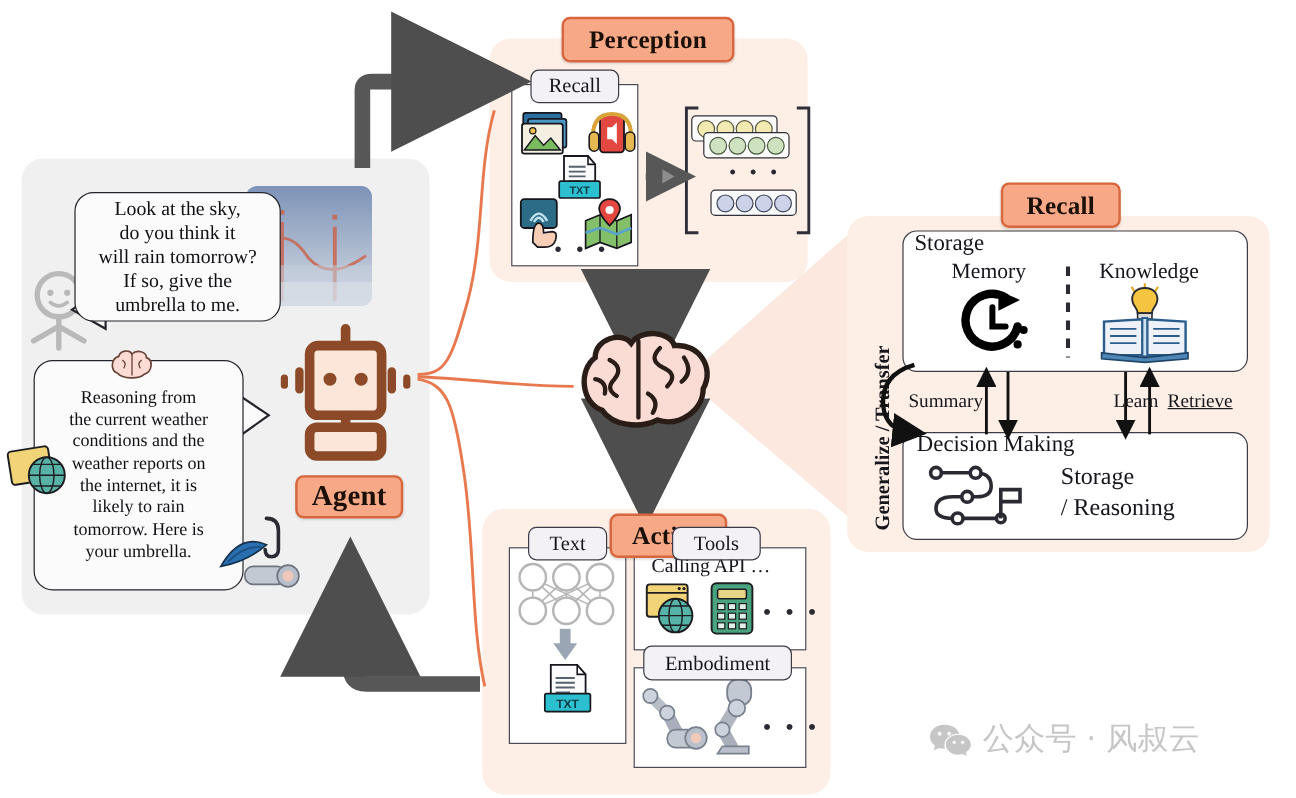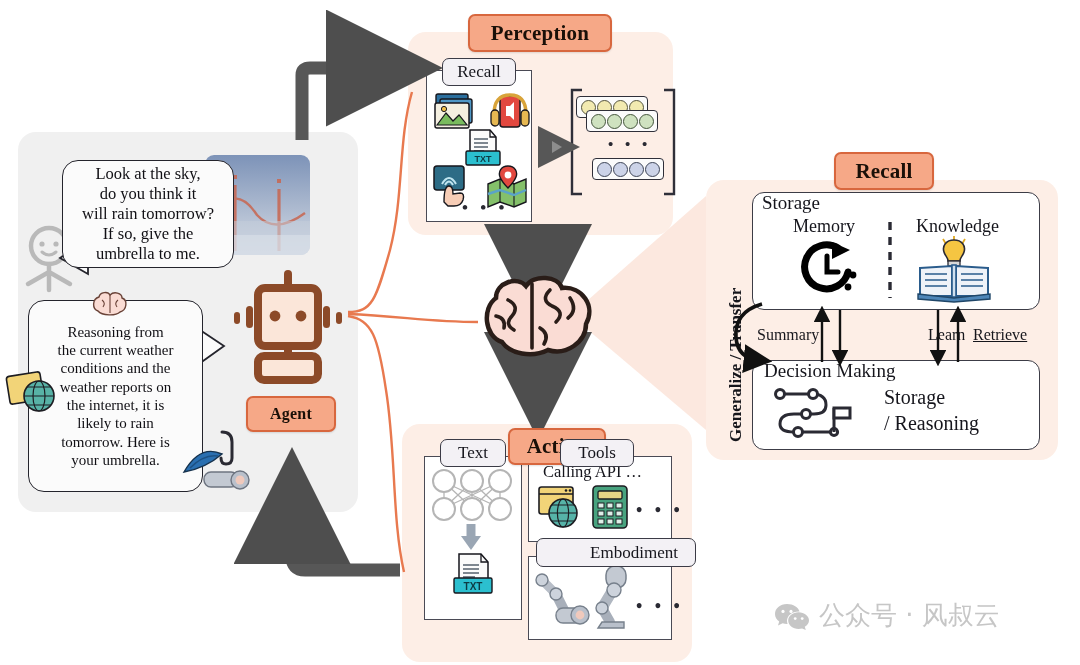--- a/index.html
+++ b/index.html
@@ -233,21 +233,21 @@
       <g fill="#8c4a28">
         <rect x="14" y="38" width="7" height="22" rx="3.5"></rect>
         <rect x="2" y="44" width="6" height="12" rx="3"></rect>
         <rect x="91" y="38" width="7" height="22" rx="3.5"></rect>
         <rect x="104" y="44" width="6" height="12" rx="3"></rect>
       </g>
       <path d="M56,78 L56,88" stroke="#8c4a28" stroke-width="8"></path>
       <rect x="26" y="88" width="60" height="24" rx="6" fill="#fbe6d9" stroke="#8c4a28" stroke-width="8"></rect>
     </svg>
   </div>
-  <div class="badge" style="left:246px;top:396px;width:86px;height:32px;font-size:16px;">Agent</div>
+  <div class="badge" style="left:246px;top:396px;width:86px;height:32px;font-size:24px;">Agent</div>
 
   <div class="panel-peach" style="left:408px;top:32px;width:265px;height:203px;"></div>
   <div class="badge" style="left:468px;top:14px;width:140px;height:34px;font-size:21px;">Perception</div>
 
   <div class="box-white" style="left:426px;top:70px;width:104px;height:150px;"></div>
   <div class="wbadge" style="left:442px;top:58px;width:72px;height:26px;font-size:17px;">Recall</div>
 
   <div style="position:absolute;left:432px;top:92px;width:44px;height:38px;z-index:20;">
     <svg viewBox="0 0 44 38" style="width:44px;height:38px;">
       <rect x="4" y="2" width="32" height="24" rx="2" fill="#2b6f9e" stroke="#16161c" stroke-width="1.4"></rect>
@@ -497,21 +497,21 @@
           <rect x="26" y="27" width="6" height="5"></rect>
         <rect x="8" y="35" width="6" height="5"></rect>
           <rect x="17" y="35" width="6" height="5"></rect>
           <rect x="26" y="35" width="6" height="5"></rect>
       </g>
     </svg>
   </div>
   <div class="dots" style="left:636px;top:500px;font-size:18px;z-index:26;">• • •</div>
 
   <div class="box-white" style="left:528px;top:556px;width:142px;height:82px;"></div>
-  <div class="wbadge" style="left:536px;top:538px;width:122px;height:27px;font-size:17px;padding-left:36px;">Embodiment</div>
+  <div class="wbadge" style="left:536px;top:538px;width:122px;height:27px;font-size:17px;">Embodiment</div>
   <div style="position:absolute;left:534px;top:570px;width:58px;height:58px;z-index:26;">
     <svg viewBox="0 0 58 58" style="width:58px;height:58px;">
       <path d="M8,10 L22,24" stroke="#b8bec8" stroke-width="9" stroke-linecap="round"></path>
       <circle cx="8" cy="10" r="6" fill="#cdd3dc" stroke="#77808c" stroke-width="1.4"></circle>
       <path d="M22,24 L30,40" stroke="#a8afba" stroke-width="10" stroke-linecap="round"></path>
       <circle cx="22" cy="24" r="6" fill="#cdd3dc" stroke="#77808c" stroke-width="1.4"></circle>
       <rect x="22" y="38" width="26" height="15" rx="7" fill="#c3c9d2" stroke="#77808c" stroke-width="1.4"></rect>
       <circle cx="46" cy="45" r="9" fill="#b9c0cb" stroke="#77808c" stroke-width="1.4"></circle>
       <circle cx="46" cy="45" r="4.4" fill="#f0c9bc"></circle>
     </svg>

